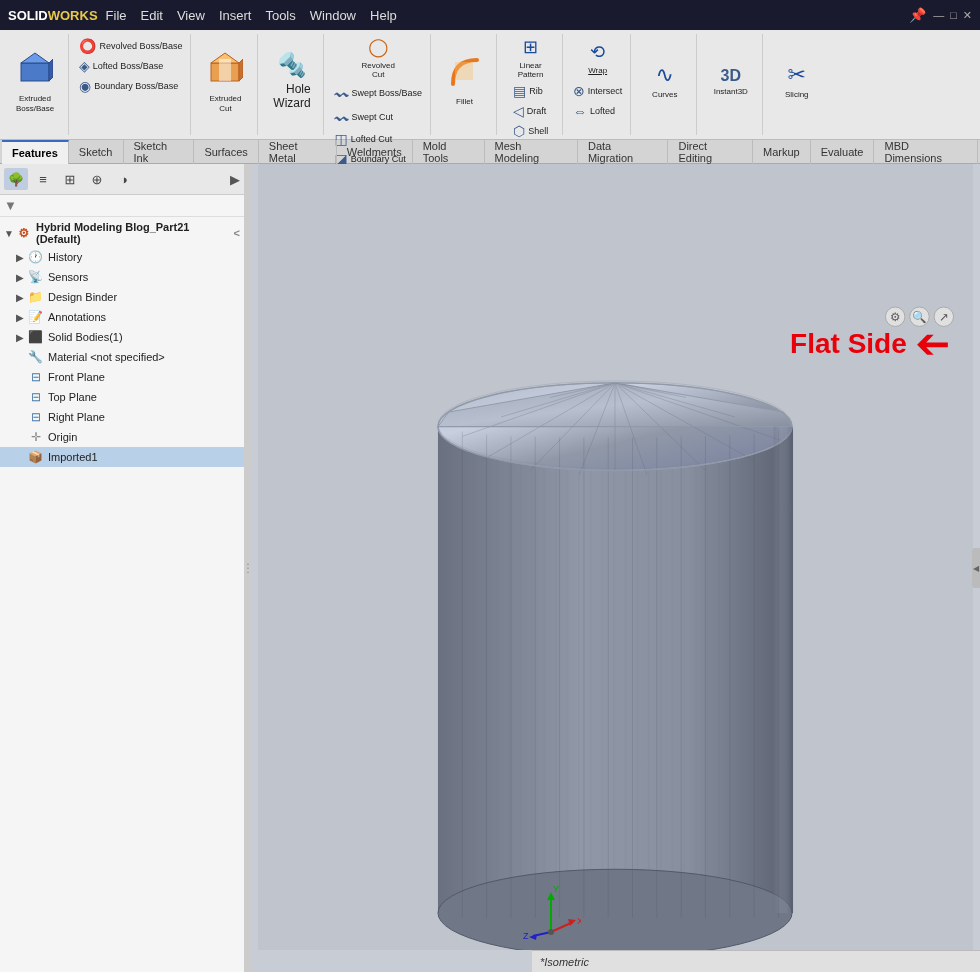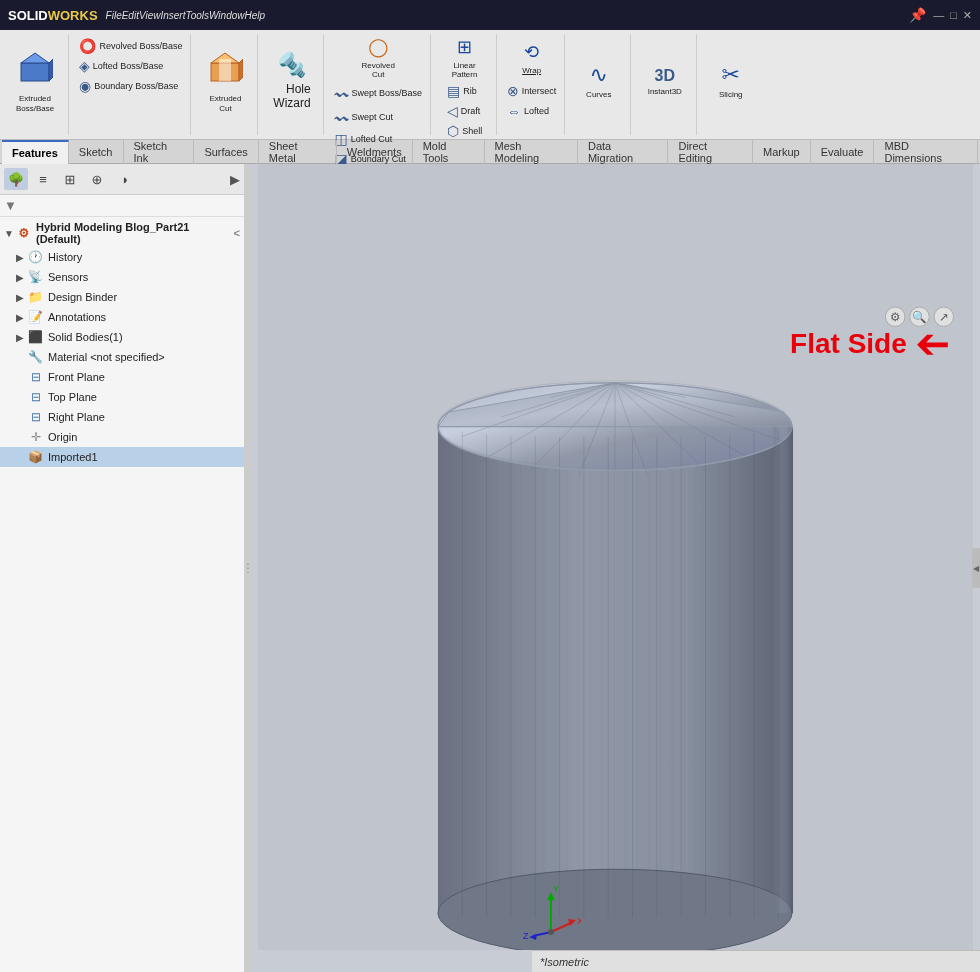--- a/index.html
+++ b/index.html
@@ -10,21 +10,21 @@
       height: 30px;
       background: #1a1a2e;
       display: flex;
       align-items: center;
       padding: 0 8px;
       color: white;
       font-size: 11px;
     }
     #titlebar .logo { color: #e8c84a; font-weight: bold; font-size: 13px; margin-right: 8px; }
     #titlebar .logo span { color: white; }
-    #titlebar .menu-items { display: flex; font-size: 10px; font-style: italic; }
+    #titlebar .menu-items { display: flex; gap: 14px; font-size: 13px; }
     #titlebar .menu-items span { cursor: pointer; color: #ddd; }
     #titlebar .right-icons { margin-left: auto; display: flex; gap: 6px; align-items: center; }
 
     
     #toolbar {
       height: 110px;
       background: #e8e8e8;
       border-bottom: 1px solid #bbb;
       display: flex;
       align-items: flex-start;
@@ -348,20 +348,31 @@
         <span class="sicon blue">◫</span>
         <span>Lofted Cut</span>
       </div>
       <div class="tb-small">
         <span class="sicon blue">◪</span>
         <span>Boundary Cut</span>
       </div>
     </div>
   </div>
 
+  <div class="toolbar-group">
+    <div class="toolbar-btn" style="height:90px; width:48px;">
+      <div class="icon orange" style="font-size:26px;">
+        <svg width="32" height="32" viewBox="0 0 32 32">
+          <path d="M4 28 Q4 4 28 4" stroke="#e87820" stroke-width="4" fill="none" stroke-linecap="round"></path>
+          <rect x="6" y="6" width="18" height="18" fill="#f8c070" opacity="0.4"></rect>
+        </svg>
+      </div>
+      <span style="font-size:8px;text-align:center;">Fillet</span>
+    </div>
+  </div>
 
   <div class="toolbar-group">
     <div class="toolbar-btn" style="height:45px; width:52px;">
       <div class="icon blue" style="font-size:18px;">⊞</div>
       <span style="font-size:8px;text-align:center;line-height:1.2;">Linear Pattern</span>
     </div>
     <div class="toolbar-col">
       <div class="tb-small">
         <span class="sicon blue">▤</span>
         <span>Rib</span>

